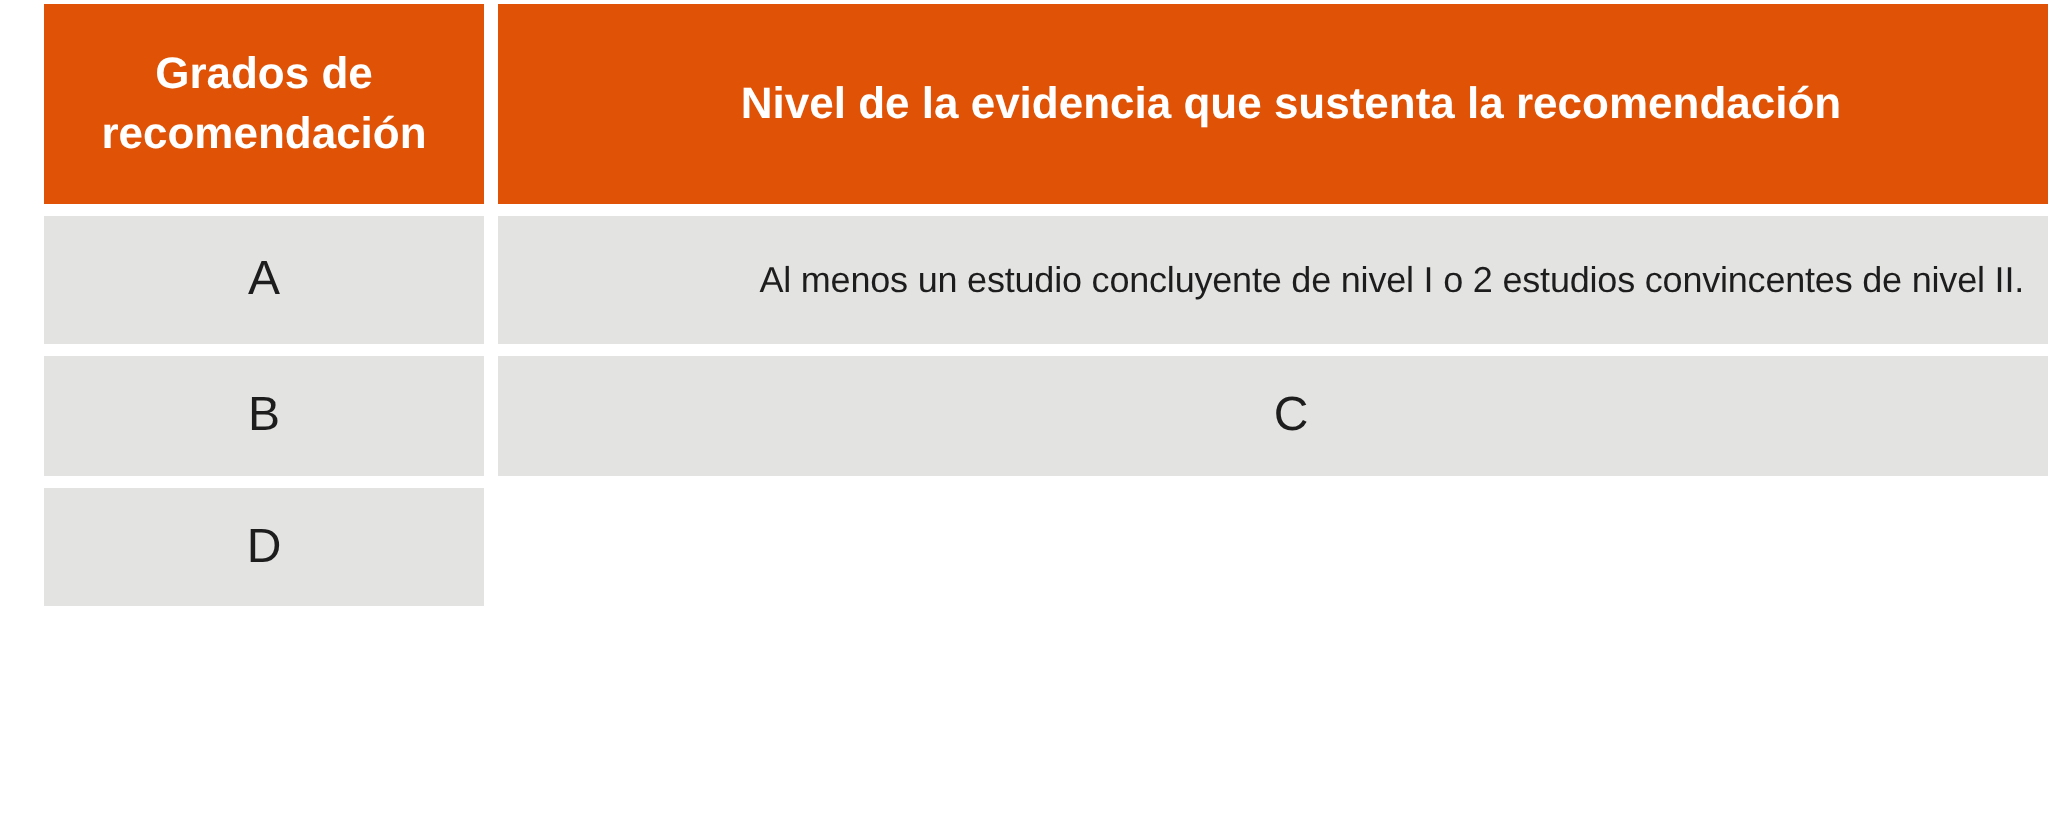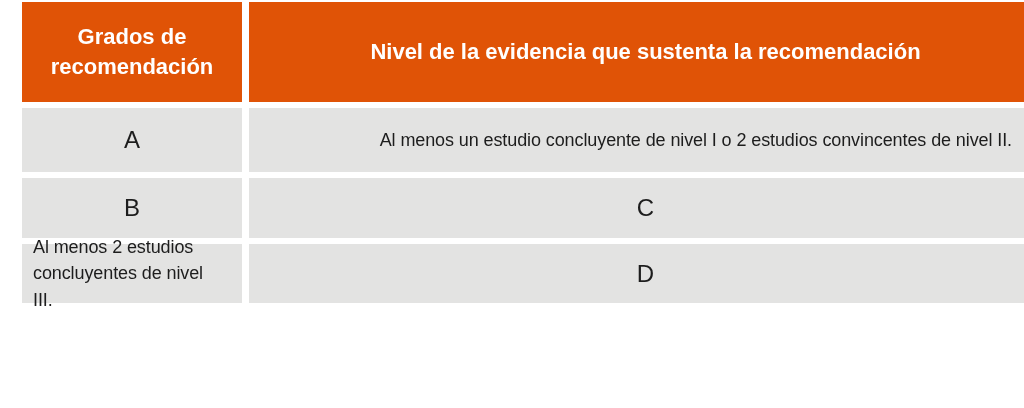--- a/index.html
+++ b/index.html
@@ -81,22 +81,19 @@
       <span>Al menos un estudio concluyente de nivel I o 2 estudios convincentes de nivel II.</span>
     </div>
 
     <div class="cell grade">
       <span>B</span>
     </div>
 
     <div class="cell grade">
       <span>C</span>
     </div>
-    <div class="cell desc">
-      <span>Al menos 2 estudios concluyentes de nivel III.</span>
-    </div>
 
     <div class="cell grade">
       <span>D</span>
     </div>
 
   </div>
 </div>
 
 </body></html>

